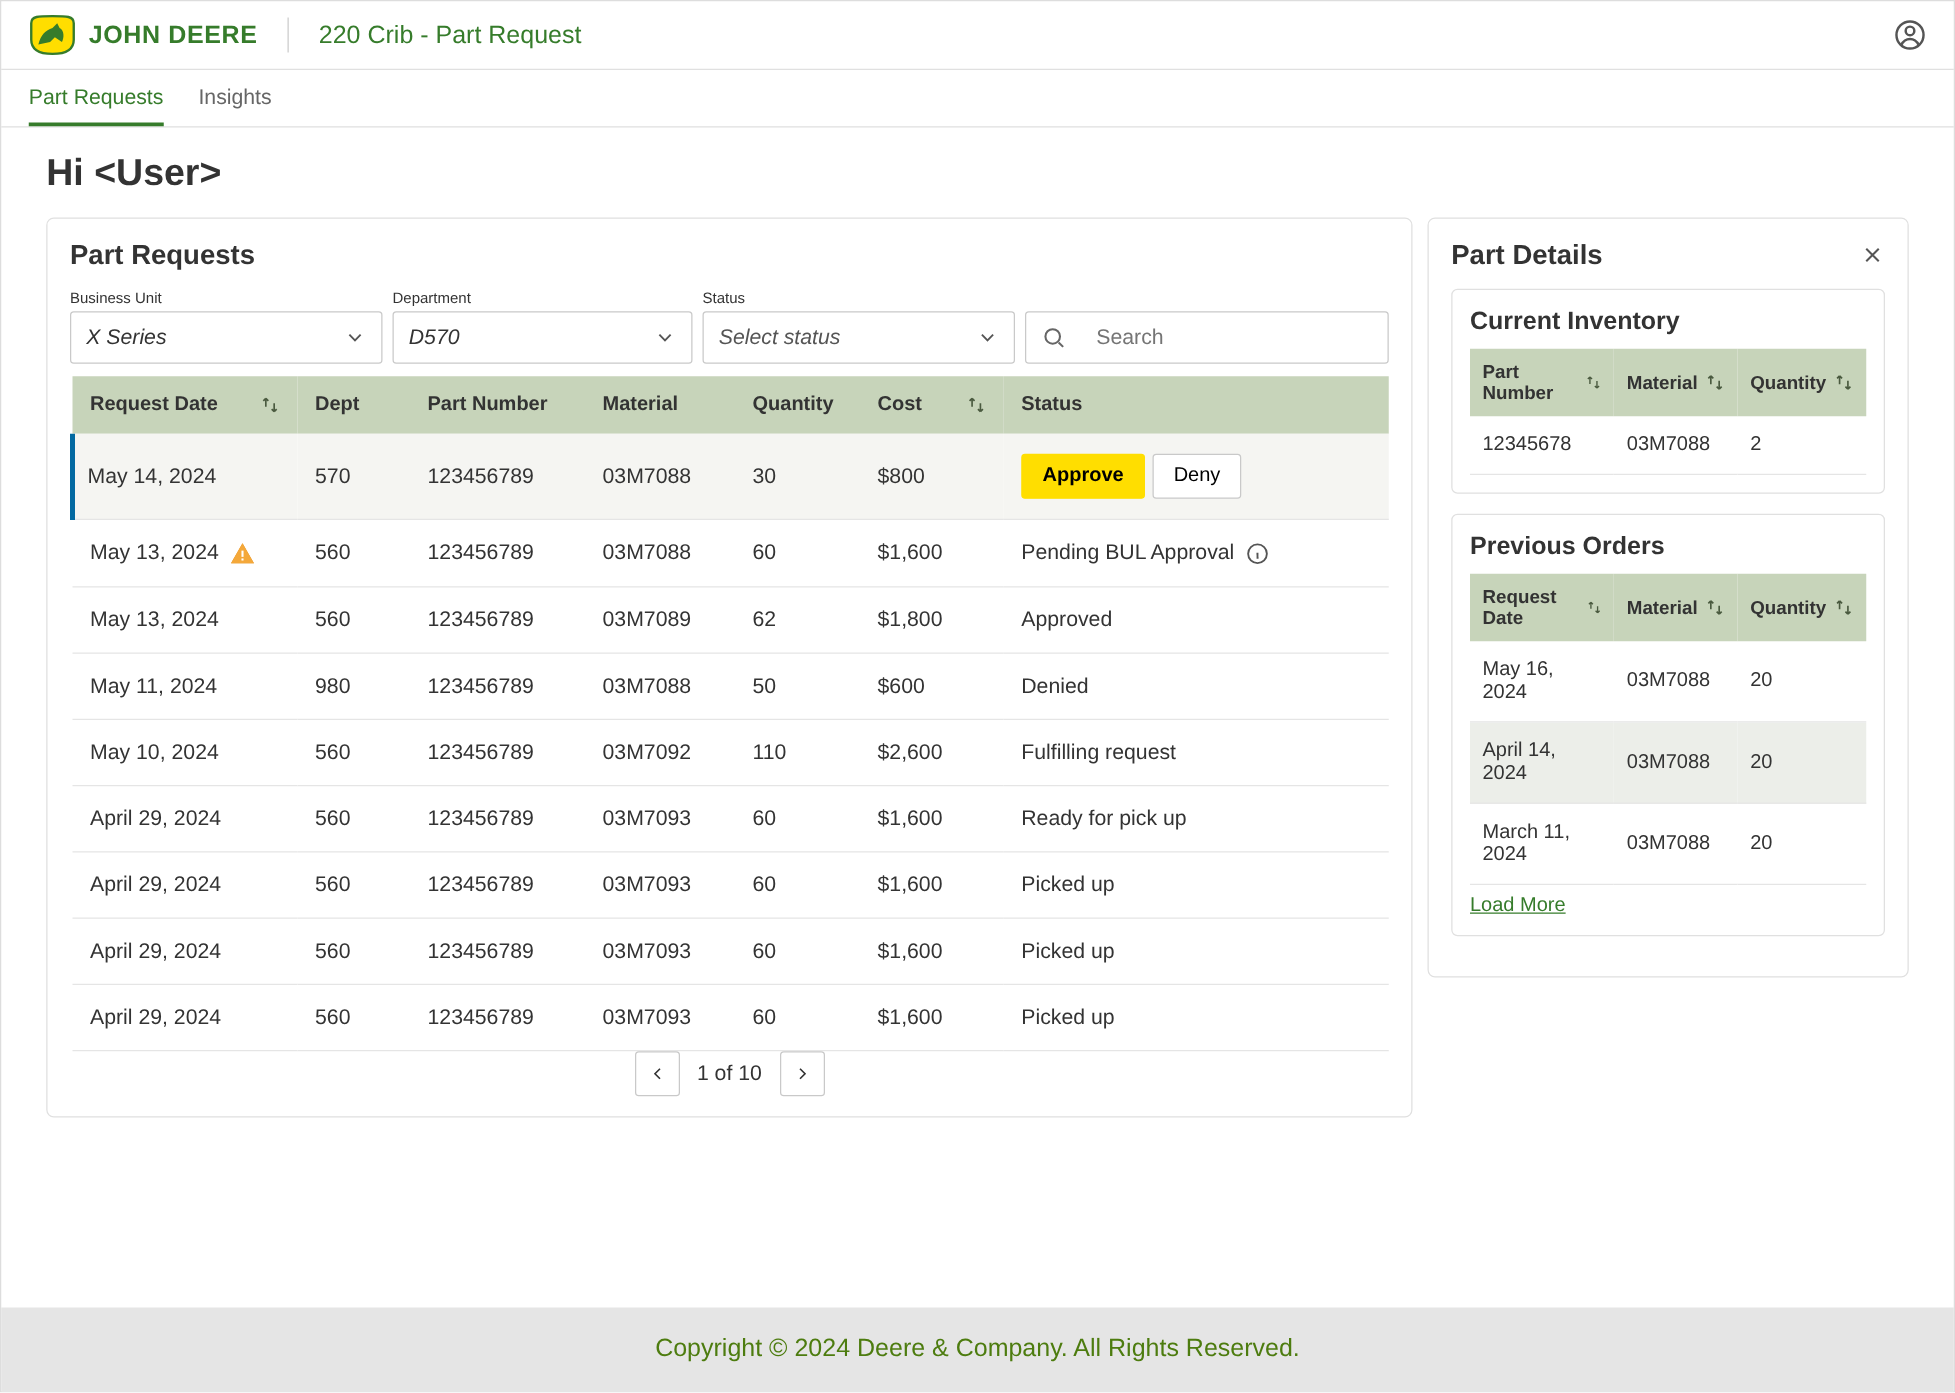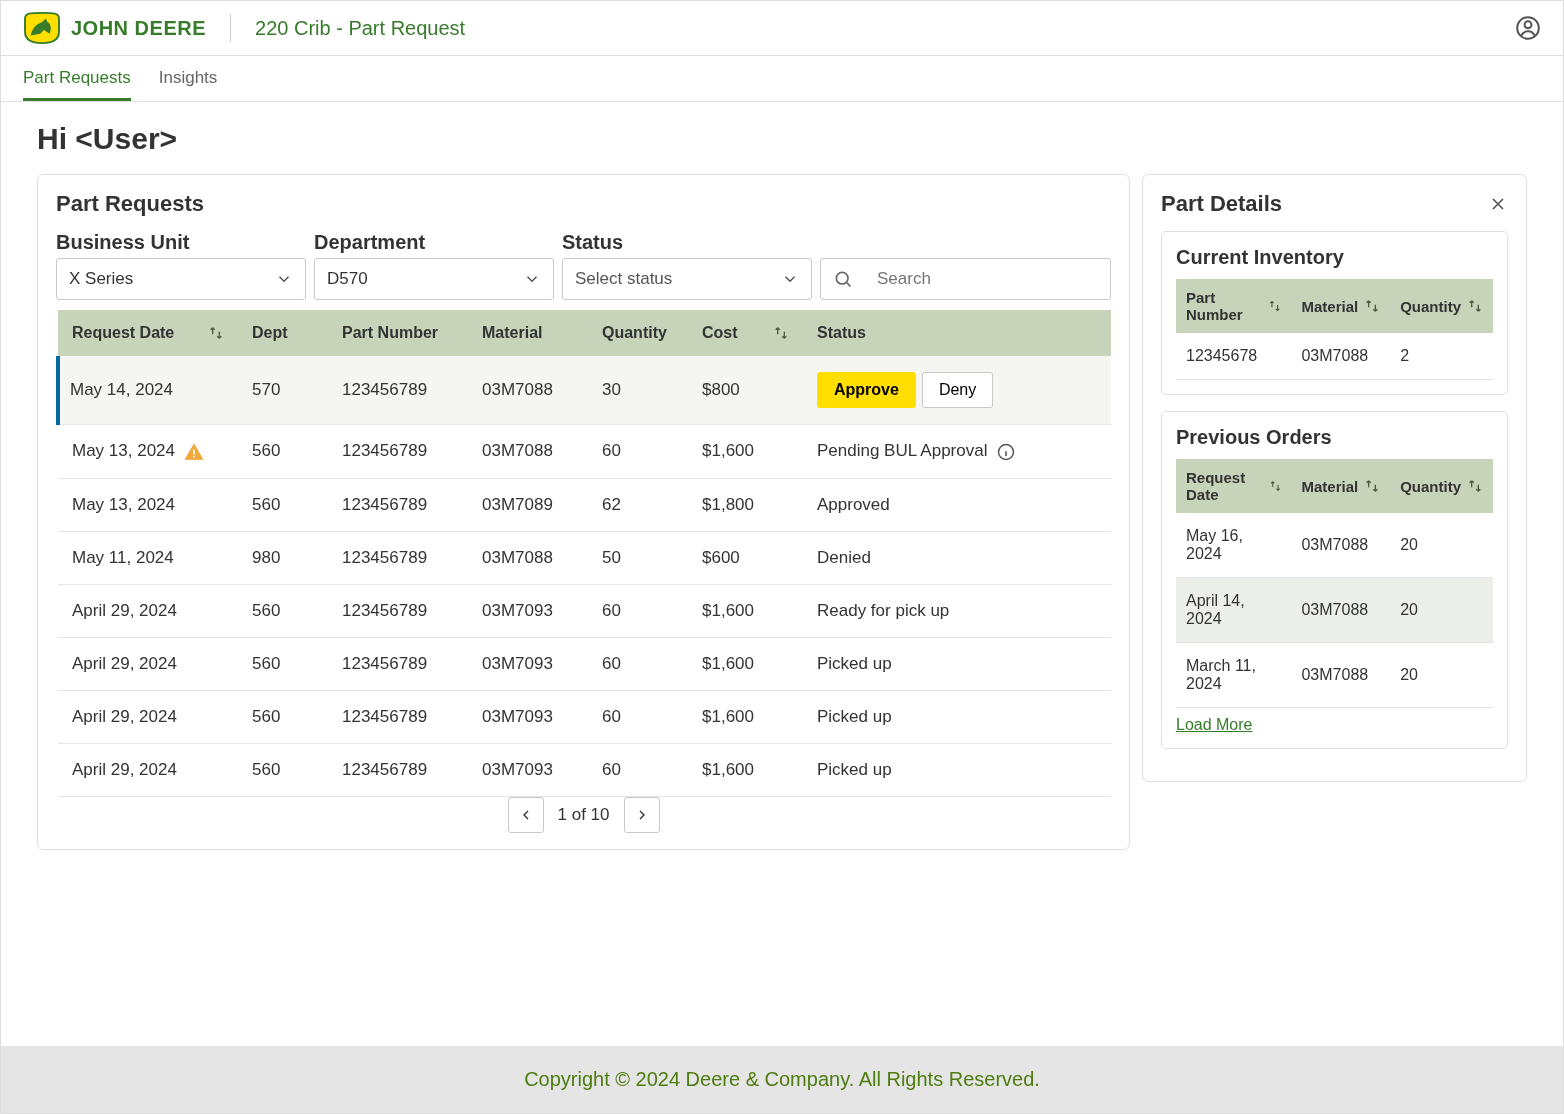--- a/index.html
+++ b/index.html
@@ -20,22 +20,22 @@
 .greeting { font-size: 30px; font-weight: 600; margin-bottom: 18px; }
 .main-row { display: flex; gap: 12px; align-items: flex-start; }
 .card { border: 1px solid #e0e0e0; border-radius: 6px; padding: 16px 18px; background: #fff; }
 .left-card { flex: 1; }
 .right-card { width: 484px; }
 .card-head { display: flex; justify-content: space-between; align-items: center; margin-bottom: 14px; }
 .card-title { font-size: 22px; font-weight: 700; }
 .close-x { width: 20px; height: 20px; color: #555; cursor: pointer; }
 .filters { display: flex; gap: 8px; margin-bottom: 10px; align-items: flex-end; }
 .filter-col { display: flex; flex-direction: column; }
-.filter-label { font-size: 20px; font-weight: 700; margin-bottom: 4px; }
-.select-box { border: 1px solid #c9c9c9; border-radius: 3px; height: 42px; display: flex; align-items: center; justify-content: space-between; padding: 0 12px; font-size: 17px; background: #fff; color: #333; }
+.filter-label { font-size: 12px; font-weight: 400; margin-bottom: 4px; }
+.select-box { border: 1px solid #c9c9c9; border-radius: 3px; height: 42px; display: flex; align-items: center; justify-content: space-between; padding: 0 12px; font-size: 17px; background: #fff; color: #333; font-style: italic; }
 .select-box.ph { color: #555; }
 .chev { width: 18px; height: 18px; color: #555; }
 .search-box { border: 1px solid #c9c9c9; border-radius: 3px; height: 42px; display: flex; align-items: center; padding: 0 12px; gap: 24px; flex: 1; }
 .search-box input { border: none; outline: none; font-size: 17px; flex: 1; }
 .search-icon { width: 20px; height: 20px; color: #666; }
 table { width: 100%; border-collapse: collapse; }
 thead tr { background: #C7D4BA; }
 th { text-align: left; font-size: 16px; font-weight: 700; padding: 14px 14px; }
 .sort-cell { display: flex; align-items: center; justify-content: space-between; gap: 6px; }
 .sort-icon { width: 16px; height: 16px; color: #4a5a3f; }
@@ -200,20 +200,29 @@
               <tr>
                 <td><span>May 11, 2024</span></td>
                 <td>980</td>
                 <td>123456789</td>
                 <td>03M7088</td>
                 <td>50</td>
                 <td>$600</td>
                 <td><span>Denied</span></td>
               </tr>
               <tr>
+                <td><span>May 10, 2024</span></td>
+                <td>560</td>
+                <td>123456789</td>
+                <td>03M7092</td>
+                <td>110</td>
+                <td>$2,600</td>
+                <td><span>Fulfilling request</span></td>
+              </tr>
+              <tr>
                 <td><span>April 29, 2024</span></td>
                 <td>560</td>
                 <td>123456789</td>
                 <td>03M7093</td>
                 <td>60</td>
                 <td>$1,600</td>
                 <td><span>Ready for pick up</span></td>
               </tr>
               <tr>
                 <td><span>April 29, 2024</span></td>

